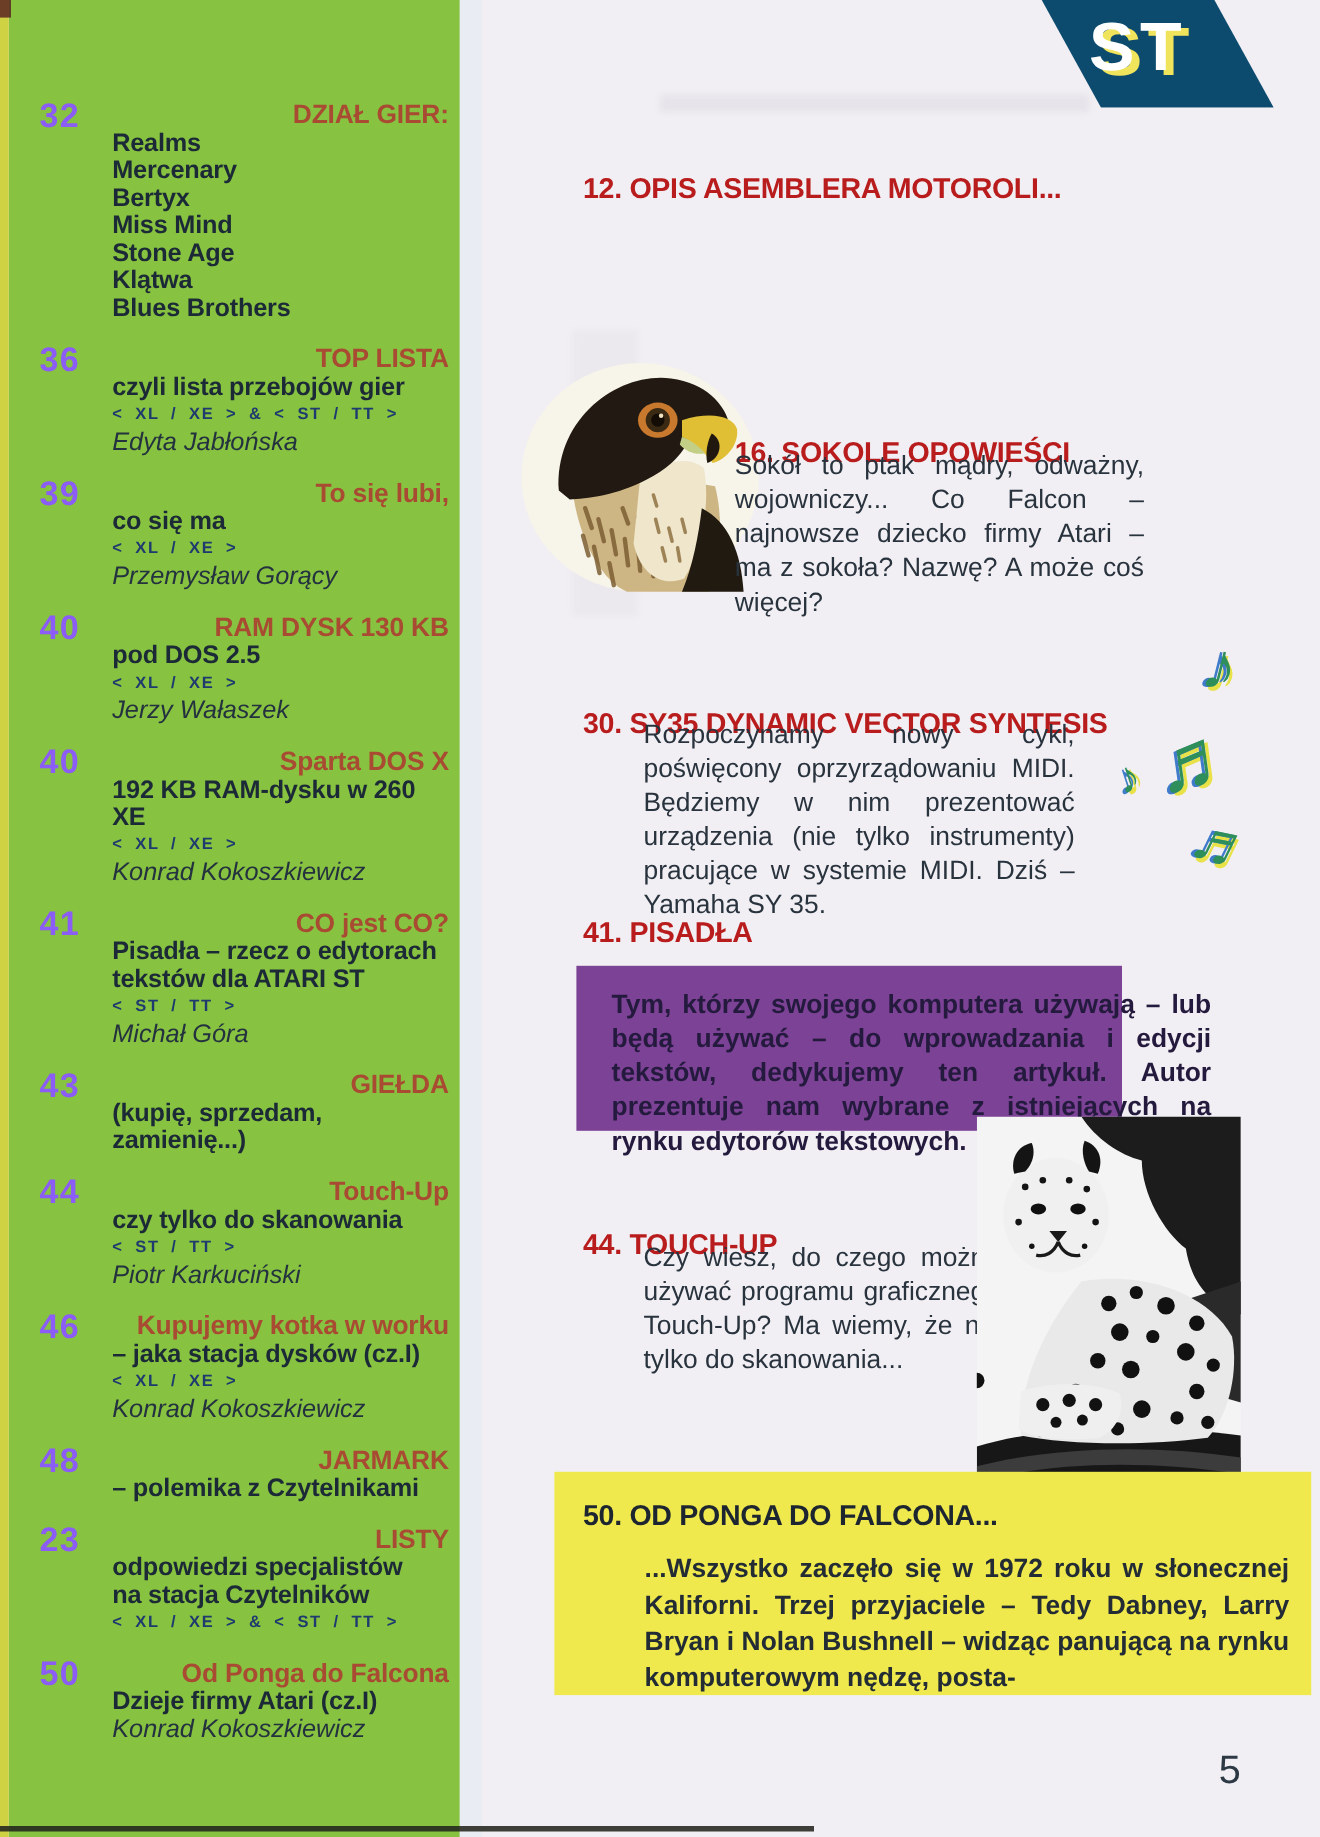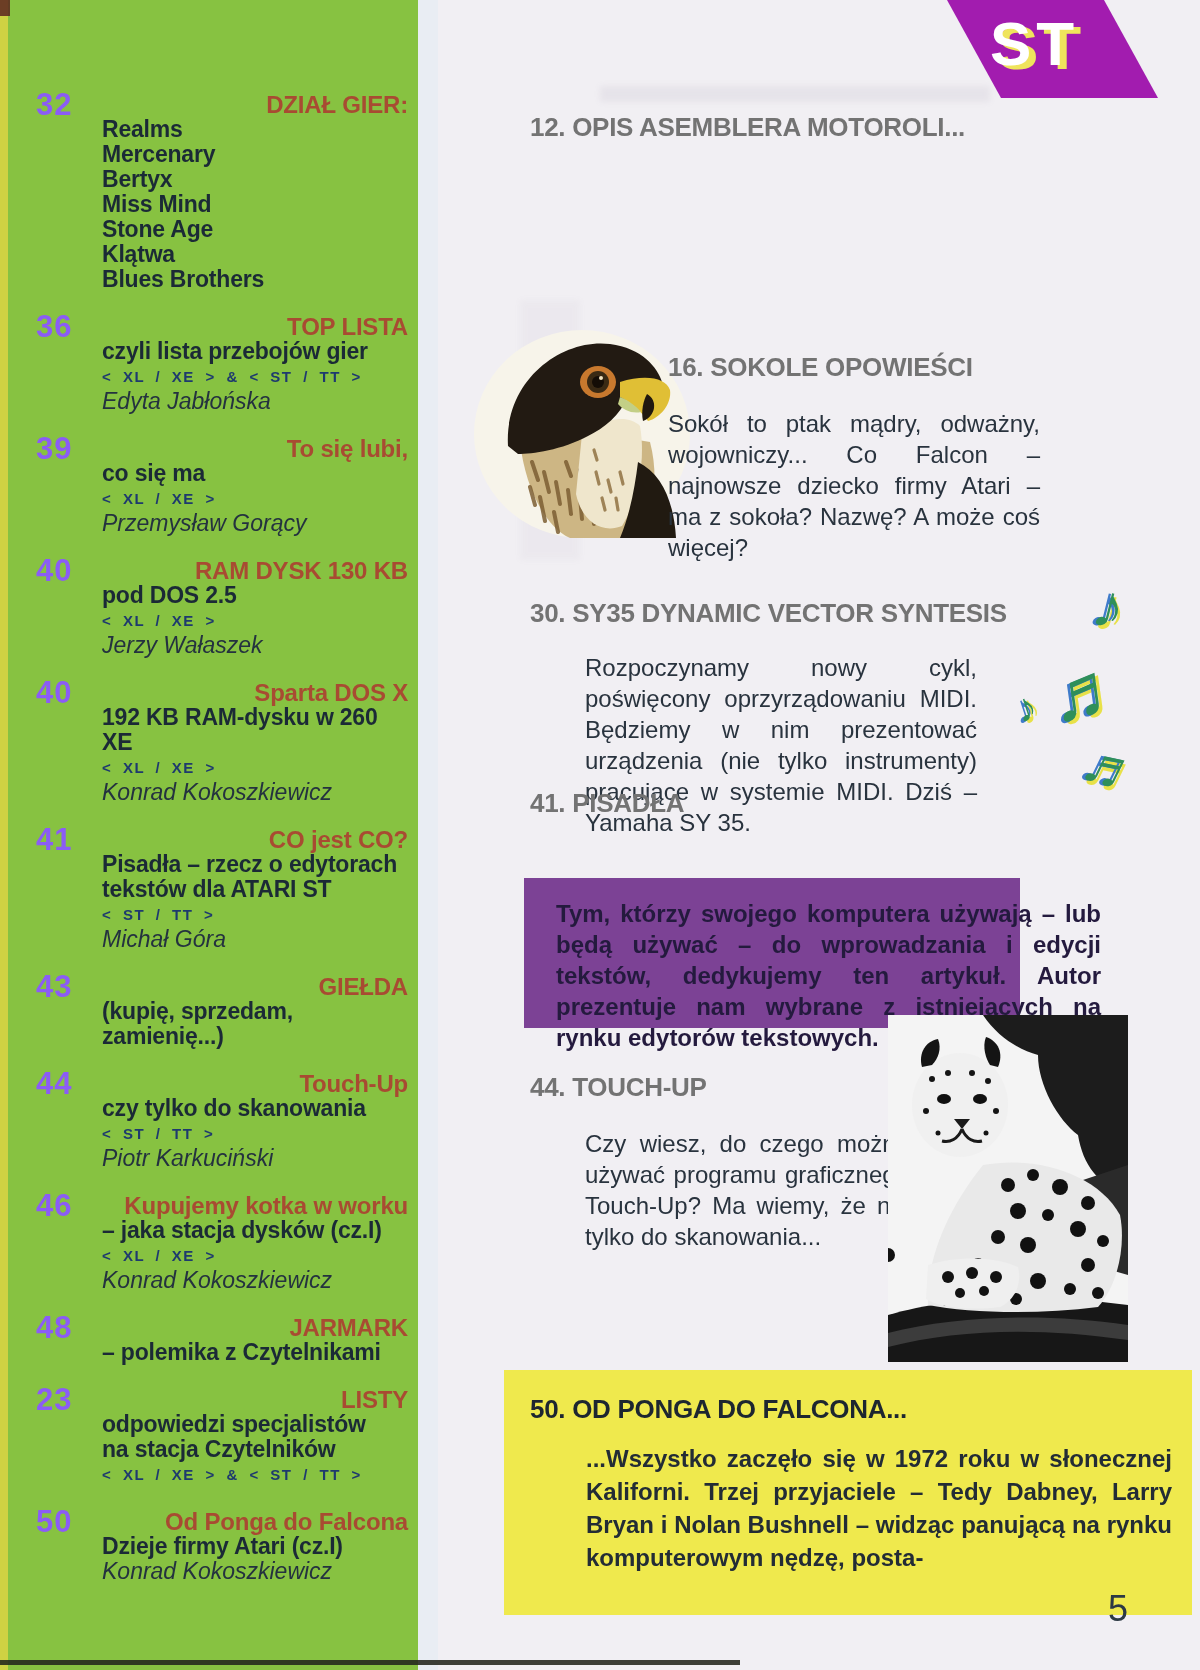--- a/index.html
+++ b/index.html
@@ -23,46 +23,46 @@
     line-height:25px;letter-spacing:1px;
   }
   .toc-body{flex:1;}
   .toc-title{font-size:24px;font-weight:bold;color:#a84b32;line-height:25px;letter-spacing:-0.2px;text-align:right;}
   .toc-line{font-size:23px;font-weight:bold;color:#1b2a36;line-height:25px;letter-spacing:-0.2px;}
   .toc-tags{font-size:15px;font-weight:bold;color:#1e3a6e;line-height:25px;letter-spacing:1.5px;word-spacing:5px;}
   .toc-author{font-size:23px;font-style:italic;color:#24323f;line-height:25px;}
 
   
   .sec-heading{
-    position:absolute;font-size:26px;font-weight:bold;color:#737373;
-    letter-spacing:-0.3px;white-space:nowrap;
+    position:absolute;font-size:26px;font-weight:bold;color:#b91c1c;
+    letter-spacing:-0.3px;white-space:nowrap;margin-top:44px;
   }
   .sec-body{
     position:absolute;font-size:24px;color:#29333e;line-height:31px;
     text-align:justify;text-align-last:left;
   }
   .purple-box{position:absolute;left:524px;top:878px;width:496px;height:150px;background:#7c4295;}
   .purple-box .inner{
     position:absolute;left:32px;top:20px;width:545px;
     font-size:24px;line-height:31px;color:#241a3e;font-weight:bold;
     text-align:justify;text-align-last:left;
   }
-  .yellow-box{position:absolute;left:504px;top:1370px;width:688px;height:245px;background:#efe94d;}
+  .yellow-box{position:absolute;left:504px;top:1338px;width:688px;height:203px;background:#efe94d;}
   .yellow-box .yb-heading{
     position:absolute;left:26px;top:24px;font-size:26px;font-weight:bold;color:#1d2630;letter-spacing:-0.3px;
   }
   .yellow-box .yb-body{
     position:absolute;left:82px;top:72px;width:586px;
     font-size:24px;line-height:33px;color:#232c35;font-weight:bold;
     text-align:justify;text-align-last:left;
   }
 
   
   .st-logo{
-    position:absolute;left:938px;top:0;width:224px;height:98px;background:#a21caf;
+    position:absolute;left:938px;top:0;width:224px;height:98px;background:#0c4a6e;
     clip-path:polygon(9px 0px,166px 0px,220px 98px,63px 98px);
   }
   .st-logo span{
     position:absolute;left:52px;top:8px;font-size:62px;font-weight:bold;color:#ffffff;
     letter-spacing:5px;text-shadow:7px 4px 0 #efe45c;
   }
 
   
   .falcon{position:absolute;left:470px;top:322px;width:230px;height:218px;}
   .jaguar{position:absolute;left:888px;top:1015px;width:240px;height:347px;}

